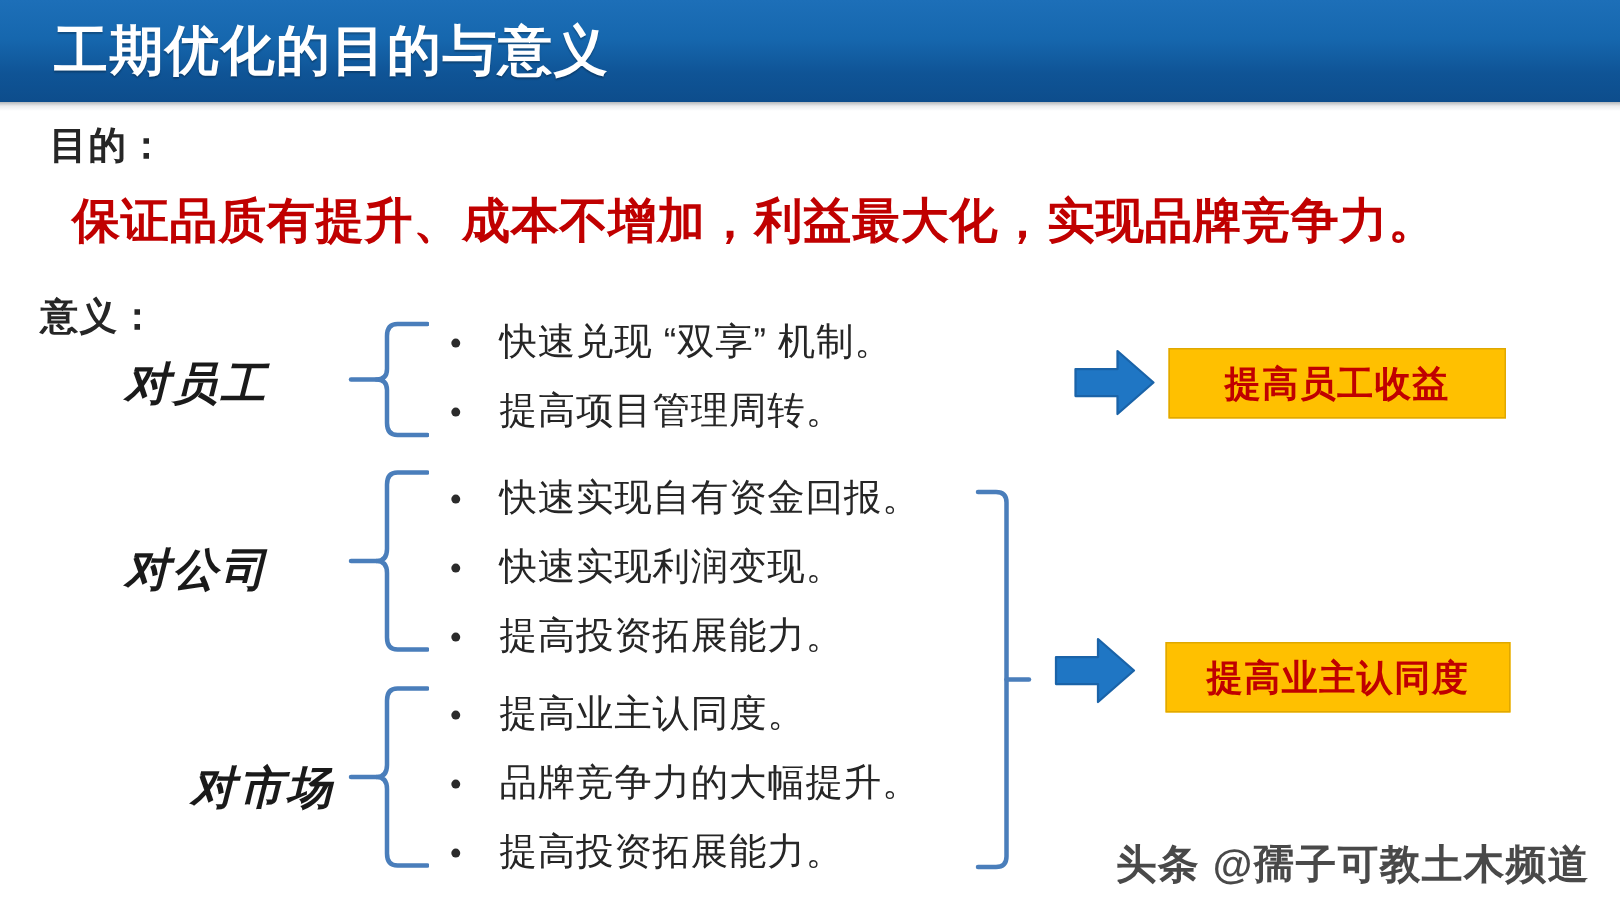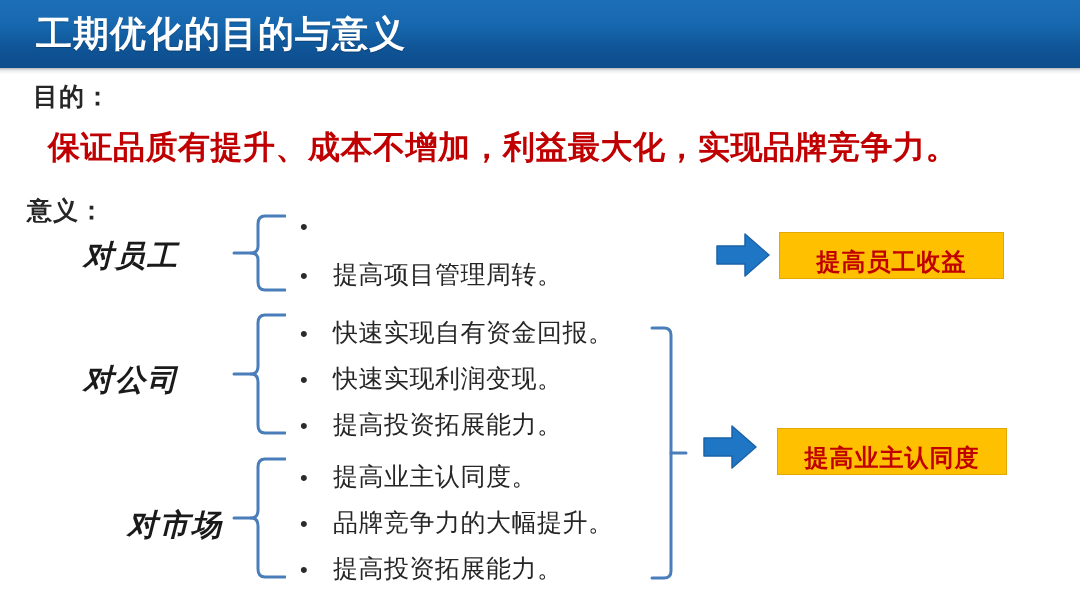--- a/index.html
+++ b/index.html
@@ -142,21 +142,21 @@
   .arrow svg { display: block; }
   .arrow.arrow-staff  { left: 715px; top: 232px; }
   .arrow.arrow-market { left: 702px; top: 424px; }
 
   
   .callout {
     position: absolute;
     background: #ffc000;
     border: 1px solid #e0a800;
     display: flex;
-    align-items: flex-end;
+    align-items: center;
     justify-content: center;
     box-sizing: border-box;
   }
   .callout-text {
     font-size: 24px;
     font-weight: bold;
     color: #c00000;
     letter-spacing: 1px;
     white-space: nowrap;
   }
@@ -204,20 +204,21 @@
 
   <div class="brace" style="left:232px; top:213px;">
     <svg width="54" height="80" viewBox="0 0 54 80" fill="none">
       <path d="M53 3 H33 Q26 3 26 11 V33 Q26 40 19 40 Q26 40 26 47 V69 Q26 77 33 77 H53" stroke="#4a7ebb" stroke-width="3" stroke-linecap="round" stroke-linejoin="round"></path>
       <path d="M2 40 H19" stroke="#4a7ebb" stroke-width="3" stroke-linecap="round"></path>
     </svg>
   </div>
 
   <div class="bullet-row" style="left:300px; top:216px;">
     <span class="bullet-dot">•</span>
+    <span class="bullet-text">快速兑现 “双享” 机制。</span>
   </div>
   <div class="bullet-row" style="left:300px; top:262px;">
     <span class="bullet-dot">•</span>
     <span class="bullet-text">提高项目管理周转。</span>
   </div>
 
   <div class="group-title company">对公司</div>
 
   <div class="brace" style="left:232px; top:312px;">
     <svg width="54" height="124" viewBox="0 0 54 124" fill="none">
@@ -281,14 +282,15 @@
   </div>
 
   <div class="callout callout-staff">
     <span class="callout-text">提高员工收益</span>
   </div>
 
   <div class="callout callout-market">
     <span class="callout-text">提高业主认同度</span>
   </div>
 
+  <div class="watermark">头条 @孺子可教土木频道</div>
 
 </div>
 
 </body></html>

